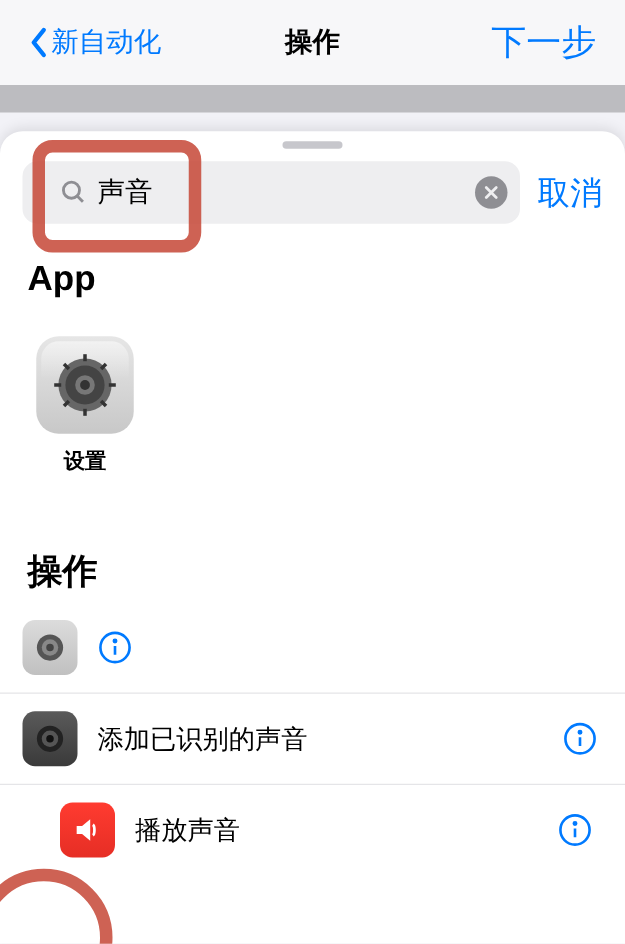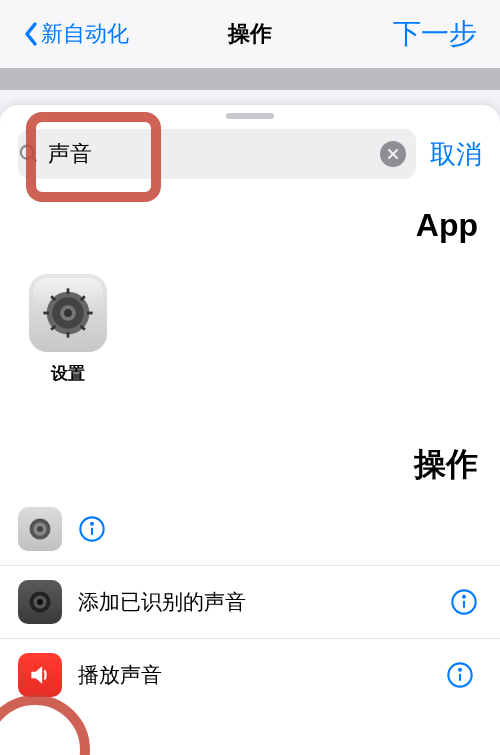--- a/index.html
+++ b/index.html
@@ -68,21 +68,21 @@
       gap: 14px;
       padding: 4px 18px 10px 18px;
     }
     .search-field {
       flex: 1;
       display: flex;
       align-items: center;
       background: #eeeef0;
       border-radius: 12px;
       height: 50px;
-      padding: 0 10px 0 0;
+      padding: 0 10px 0 30px;
     }
     .search-icon { color: #8e8e93; flex-shrink: 0; }
     .search-input {
       border: none;
       background: transparent;
       outline: none;
       font-size: 22px;
       color: #000;
       flex: 1;
       margin-left: 8px;
@@ -97,24 +97,23 @@
       justify-content: center;
       color: #eeeef0;
       font-size: 16px;
       line-height: 1;
     }
     .cancel-btn {
       color: #007aff;
       font-size: 26px;
     }
     .section-title {
-      font-size: 32px;
+      font-size: 28px;
       font-weight: 700;
       padding: 18px 22px 6px;
-      text-align: right;
     }
     .section-title.actions { margin-top: 30px; }
     .app-grid {
       padding: 24px 18px 10px;
     }
     .app-item {
       width: 100px;
       text-align: center;
     }
     .app-icon {
@@ -187,20 +186,21 @@
       border: 10px solid rgba(198, 70, 54, 0.85);
       border-radius: 50%;
       pointer-events: none;
       z-index: 50;
     }
     .cutoff-row {
       display: flex;
       align-items: center;
       padding: 14px 26px 0 18px;
       gap: 16px;
+      margin-left: 30px;
     }
   </style>
 </head>
 <body>
 
 <div class="header">
   <div class="header-left">
     <svg width="16" height="26" viewBox="0 0 16 26" fill="none" stroke-width="3.5" stroke-linecap="round" stroke-linejoin="round">
         <polyline points="12,3 4,13 12,23"></polyline>
       </svg>

